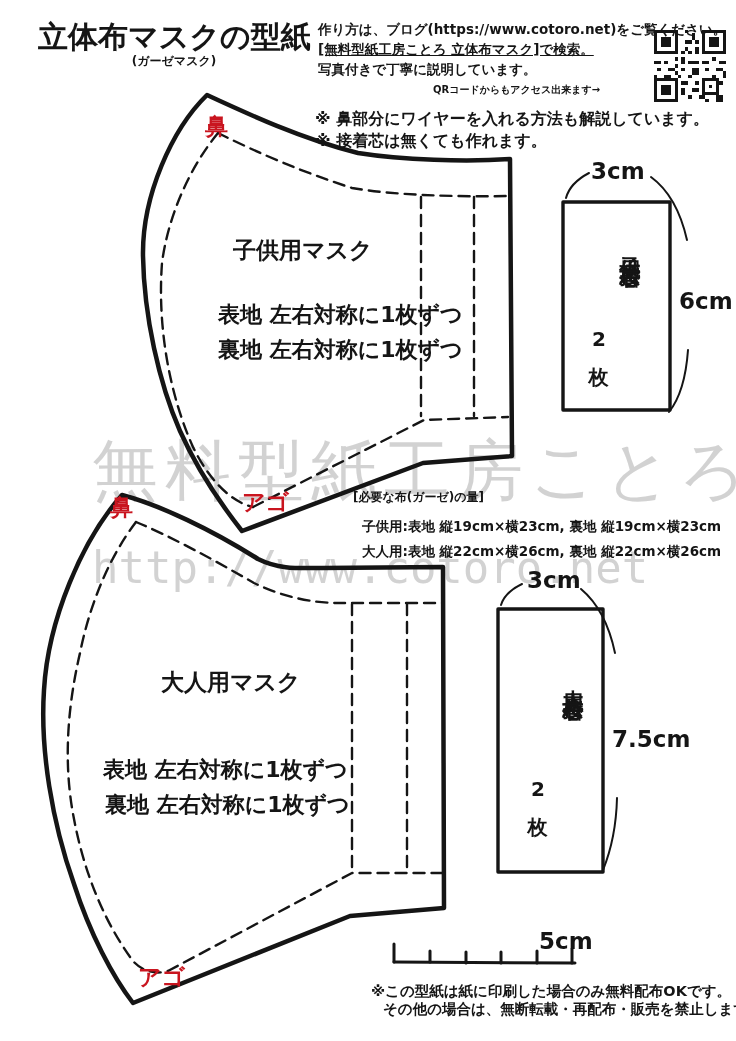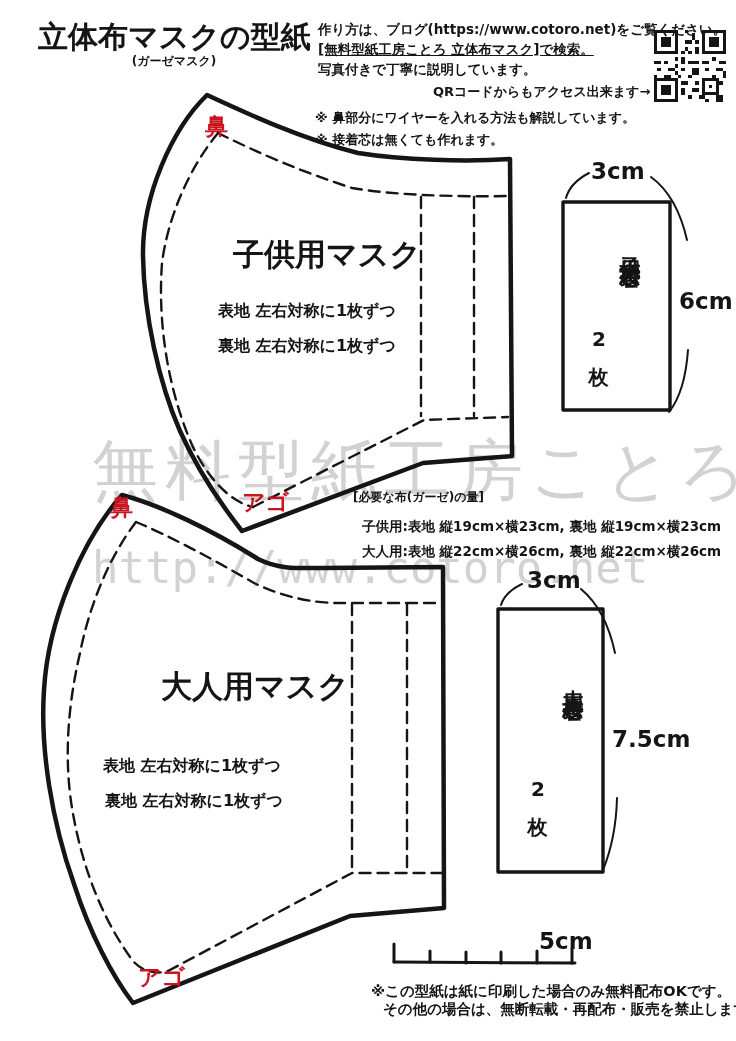--- a/index.html
+++ b/index.html
@@ -11,24 +11,24 @@
   .abs{position:absolute;white-space:nowrap;line-height:1.05;}
   .b{font-weight:700;color:#151515;}
   .red{color:#c9151f;font-weight:700;}
   .vtext{writing-mode:vertical-rl;text-orientation:upright;}
   .wm{color:#b3b3b3;opacity:.58;font-weight:300;z-index:1;}
   .art{position:absolute;left:0;top:0;z-index:2;}
   .txt{z-index:3;}
   .title{font-size:30px;letter-spacing:0px;}
   .subtitle{font-size:12px;}
   .info{font-size:13.5px;}
-  .qrcap{font-size:13px;}
-  .note{font-size:13px;text-align:center;}
-  .masktitle{font-size:31px;}
-  .maskline{font-size:16px;}
+  .qrcap{font-size:10px;}
+  .note{font-size:16px;text-align:center;}
+  .masktitle{font-size:23px;}
+  .maskline{font-size:22px;}
   .noselabel{font-size:23px;}
   .dim{font-size:23px;}
   .fab-h{font-size:12px;}
   .fab{font-size:13.5px;}
   .foot{font-size:14.5px;}
   .ifacing{font-size:21px;letter-spacing:2px;}
   .ifcount{font-size:20px;}
 </style>
 </head>
 <body>

